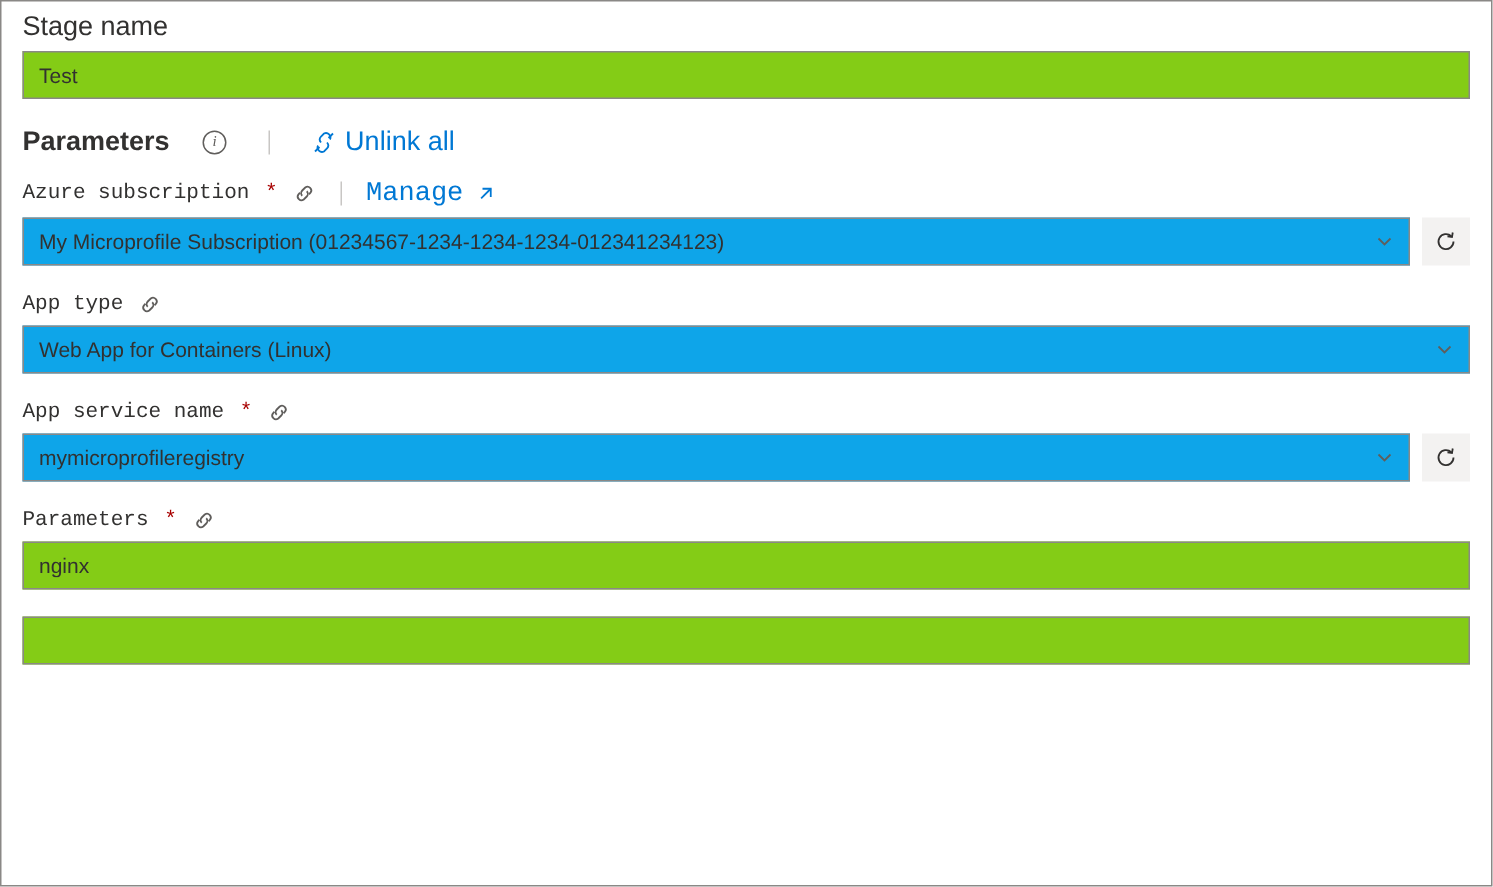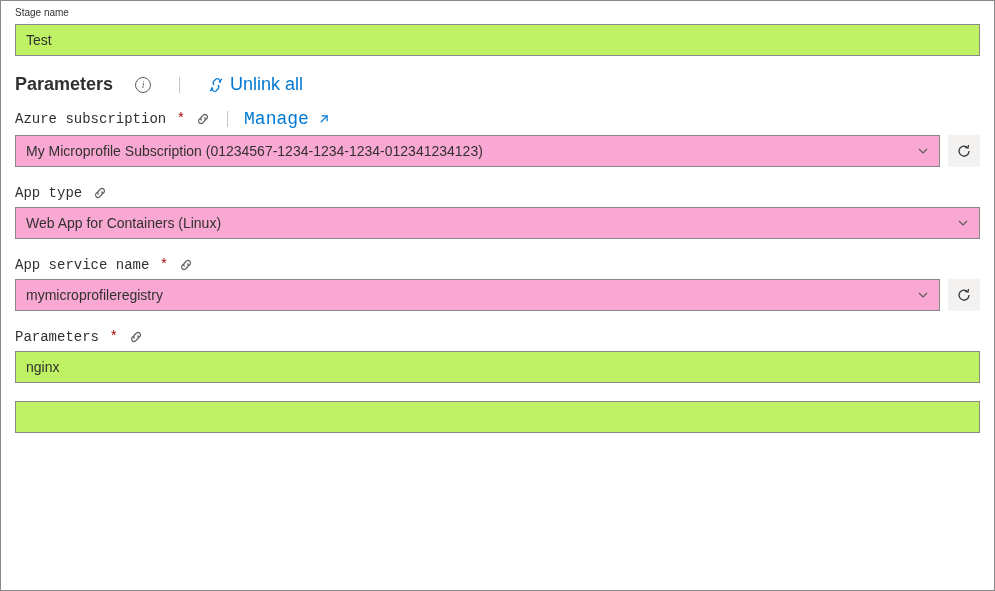--- a/index.html
+++ b/index.html
@@ -11,56 +11,56 @@
       font-family: "Segoe UI", -apple-system, BlinkMacSystemFont, sans-serif;
       font-size: 14px;
       color: #323130;
       background: #ffffff;
       width: 995px;
       height: 591px;
       border: 1px solid #8a8886;
       padding: 6px 14px 14px 14px;
     }
     .field-label {
-      font-size: 10px;
+      font-size: 18px;
       color: #323130;
       margin-bottom: 6px;
       display: flex;
       align-items: center;
       gap: 8px;
       text-align: right;
     }
     .required {
       color: #a80000;
       margin-left: 2px;
     }
     .text-input {
       width: 100%;
       height: 32px;
       padding: 0 10px;
       border: 1px solid #8a8886;
       font-family: inherit;
       font-size: 14px;
       color: #323130;
-      background: #bef264;
+      background: #84cc16;
     }
     .select-wrap {
       display: flex;
       align-items: center;
       gap: 8px;
     }
     .select-input {
       flex: 1;
       height: 32px;
       border: 1px solid #8a8886;
       display: flex;
       align-items: center;
       justify-content: space-between;
       padding: 0 10px;
-      background: #f9a8d4;
+      background: #0ea5e9;
       cursor: pointer;
     }
     .chevron-down {
       width: 12px;
       height: 12px;
       display: inline-flex;
       align-items: center;
       justify-content: center;
     }
     .refresh-button {

